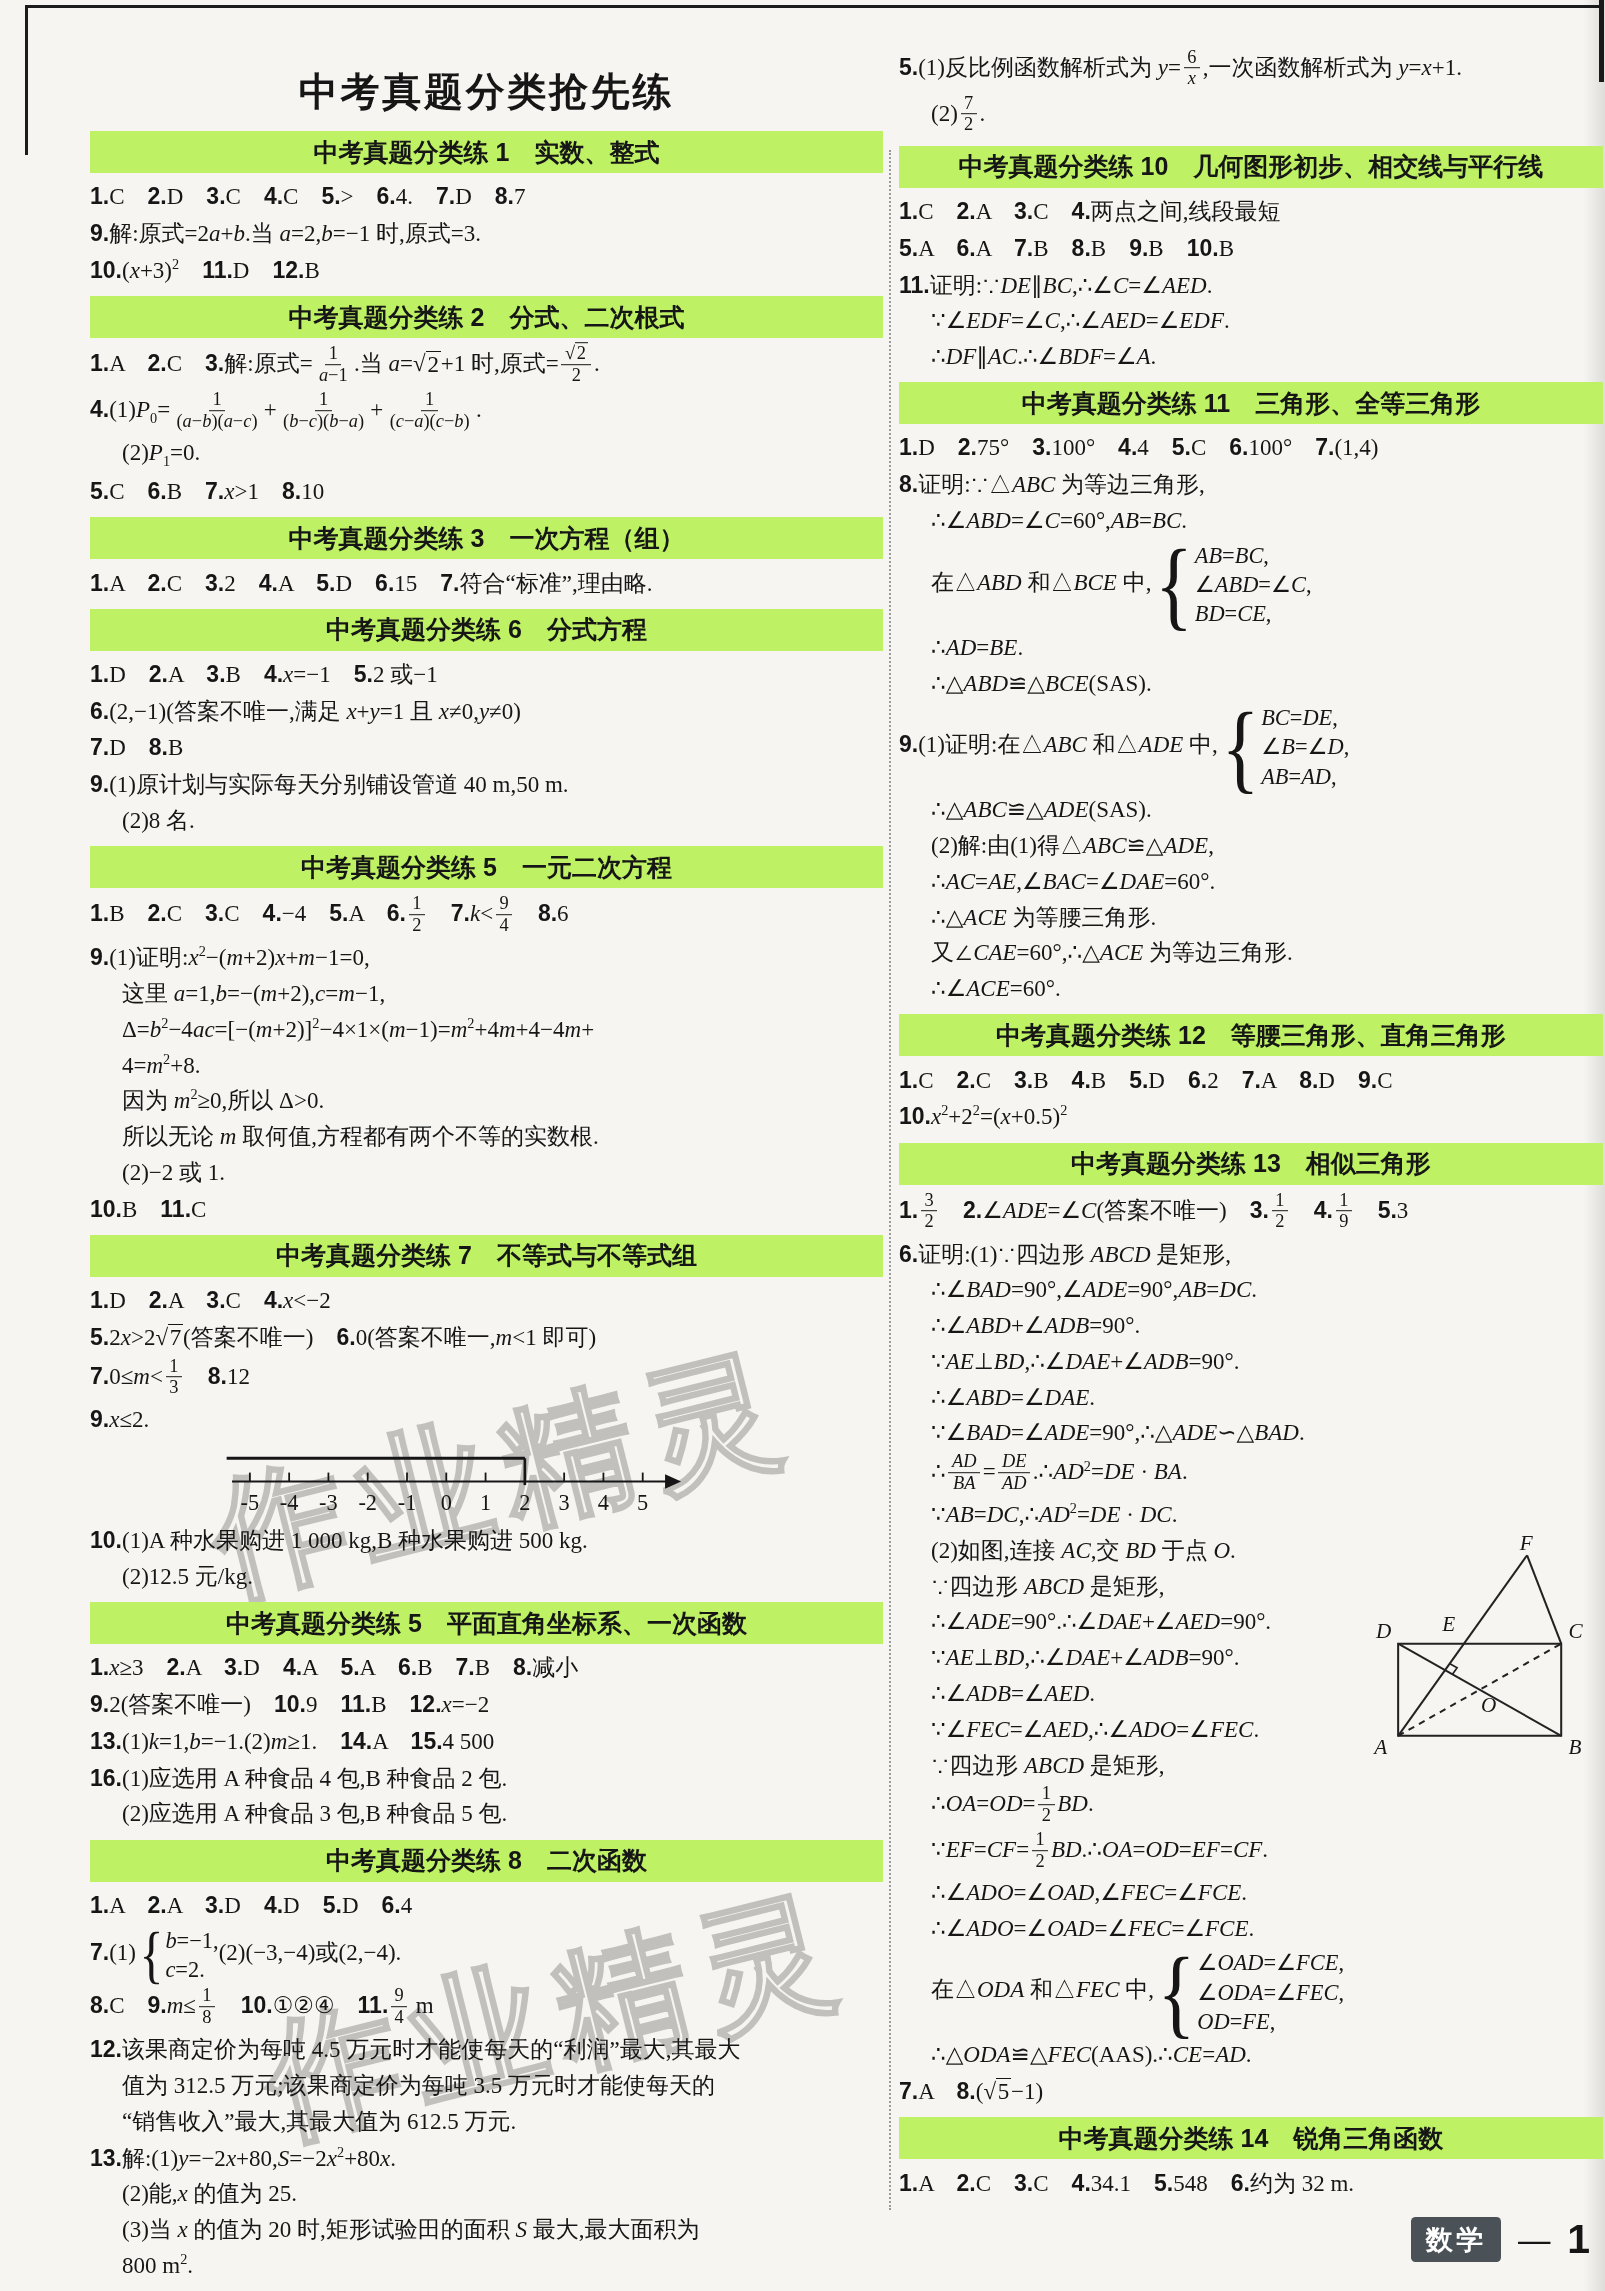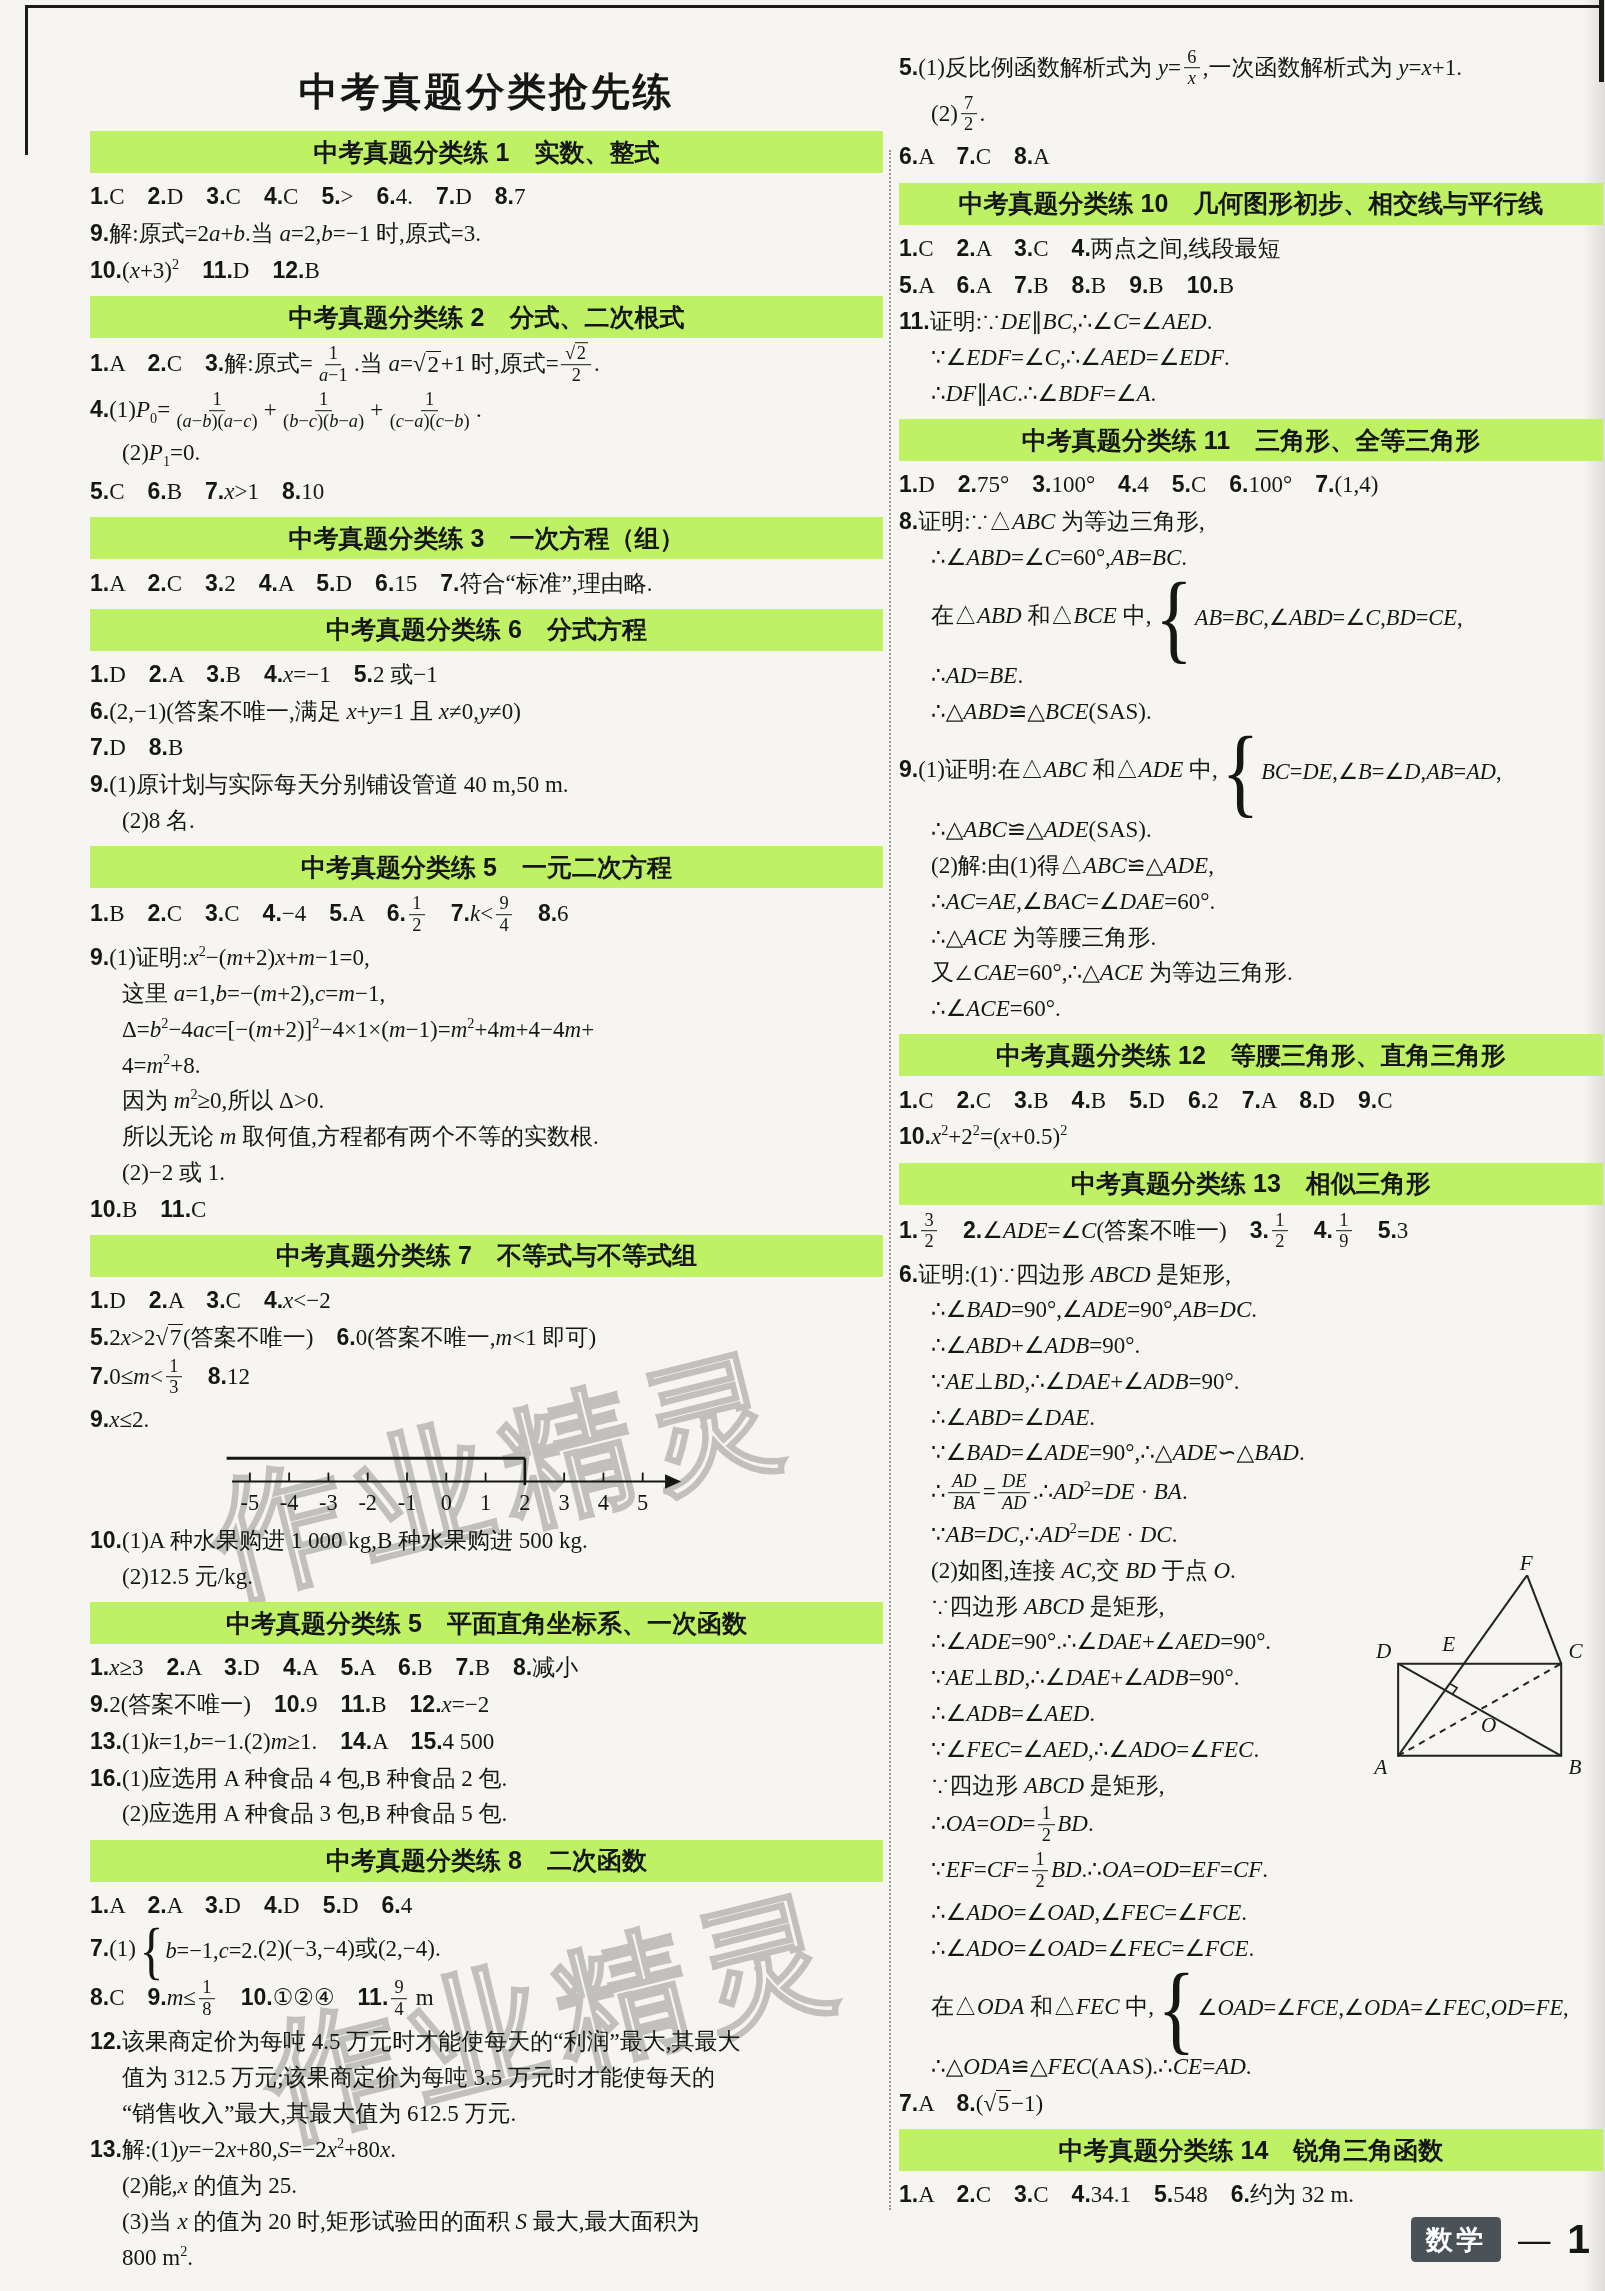--- a/index.html
+++ b/index.html
@@ -33,21 +33,21 @@
   i{font-family:"Liberation Serif", serif;}
   sup,sub{font-size:0.62em;}
   .frac{display:inline-flex;flex-direction:column;align-items:center;vertical-align:middle;
     line-height:1.12;font-size:0.8em;margin:0 2.7px;transform:translateY(-1.8px);}
   .fn{padding:0 3.6px;border-bottom:1.8px solid #161616;}
   .fd{padding:0 3.6px;}
   .sq{white-space:nowrap;}
   .sq .rad{border-top:1.8px solid #161616;padding:0 1.8px;}
   .sys{display:inline-flex;align-items:center;vertical-align:middle;margin-left:3.6px;}
   .lb{font-weight:400;line-height:1;transform:scaleY(1.25);display:inline-block;}
-  .rows{display:inline-flex;line-height:1.3;font-size:22.4px;margin-left:1.8px;text-align:left;}
+  .rows{display:inline-flex;flex-direction:column;line-height:1.3;font-size:22.4px;margin-left:1.8px;text-align:left;}
   .nlwrap{margin:5.4px 0 3.6px 134px;}
   .fig{float:right;width:231px;margin:1.8px 0 5.4px 9px;}
   .fig svg, .nlwrap svg{display:block;}
   .figlabel{font-style:italic;font-size:23px;font-family:"Liberation Serif",serif;}
   .nllabel{font-size:25px;font-family:"Liberation Serif",serif;}
   
   .wm{position:absolute;font-family:"Liberation Sans", sans-serif;font-weight:700;
     color:transparent;-webkit-text-stroke:2.2px #8d8d89;opacity:0.5;
     letter-spacing:14.3px;transform:rotate(-14deg);pointer-events:none;white-space:nowrap;}
   #wm1{left:206px;top:1384px;font-size:134px;}
@@ -202,21 +202,20 @@
 <div class="col" id="col-right">
   <div id="right-blocks">
       <p class="ln"><span class="bn">5.</span>(1)反比例函数解析式为 <i>y</i>=<span class="frac">
           <span class="fn">6</span>
           <span class="fd"><i>x</i></span>
         </span>,一次函数解析式为 <i>y</i>=<i>x</i>+1.</p>
       <p class="ln ind">(2)<span class="frac">
           <span class="fn">7</span>
           <span class="fd">2</span>
         </span>.</p>
-      <p class="ln"><span class="bn">6.</span>A　<span class="bn">7.</span>C　<span class="bn">8.</span>A</p>
       <div class="band">中考真题分类练 10　几何图形初步、相交线与平行线</div>
       <p class="ln"><span class="bn">1.</span>C　<span class="bn">2.</span>A　<span class="bn">3.</span>C　<span class="bn">4.</span>两点之间,线段最短</p>
       <p class="ln"><span class="bn">5.</span>A　<span class="bn">6.</span>A　<span class="bn">7.</span>B　<span class="bn">8.</span>B　<span class="bn">9.</span>B　<span class="bn">10.</span>B</p>
       <p class="ln"><span class="bn">11.</span>证明:∵<i>DE</i>∥<i>BC</i>,∴∠<i>C</i>=∠<i>AED</i>.</p>
       <p class="ln ind">∵∠<i>EDF</i>=∠<i>C</i>,∴∠<i>AED</i>=∠<i>EDF</i>.</p>
       <p class="ln ind">∴<i>DF</i>∥<i>AC</i>.∴∠<i>BDF</i>=∠<i>A</i>.</p>
       <div class="band">中考真题分类练 11　三角形、全等三角形</div>
       <p class="ln"><span class="bn">1.</span>D　<span class="bn">2.</span>75°　<span class="bn">3.</span>100°　<span class="bn">4.</span>4　<span class="bn">5.</span>C　<span class="bn">6.</span>100°　<span class="bn">7.</span>(1,4)</p>
       <p class="ln"><span class="bn">8.</span>证明:∵△<i>ABC</i> 为等边三角形,</p>
       <p class="ln ind">∴∠<i>ABD</i>=∠<i>C</i>=60°,<i>AB</i>=<i>BC</i>.</p>

